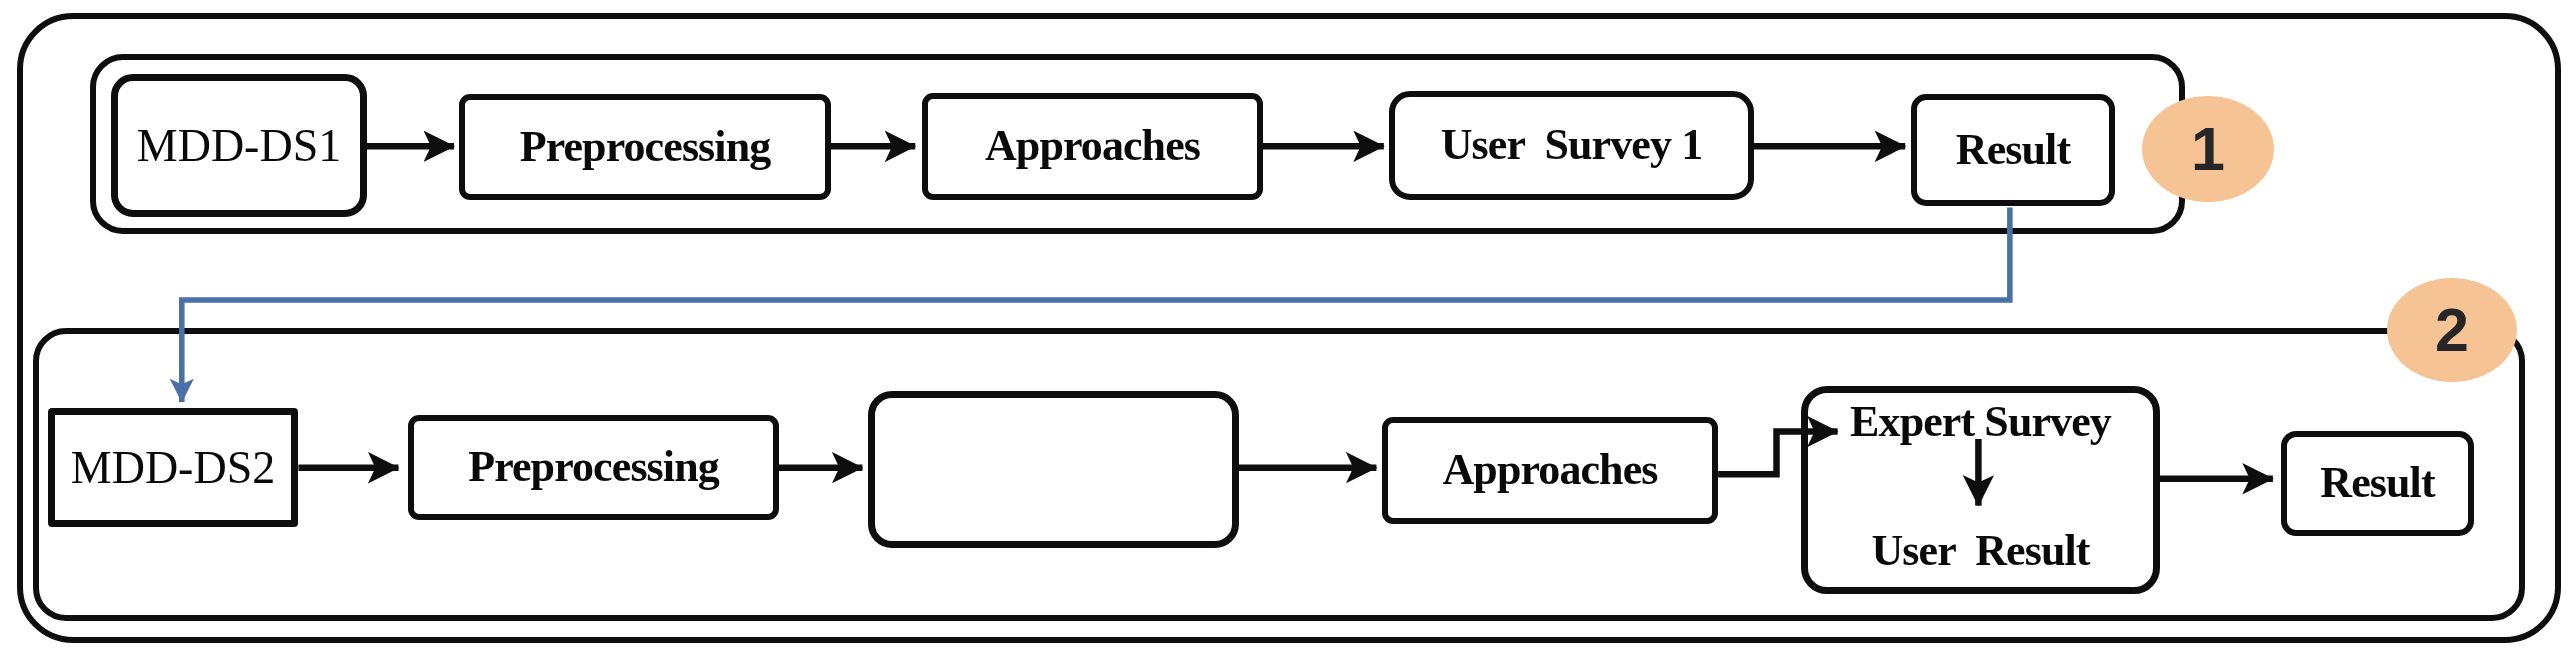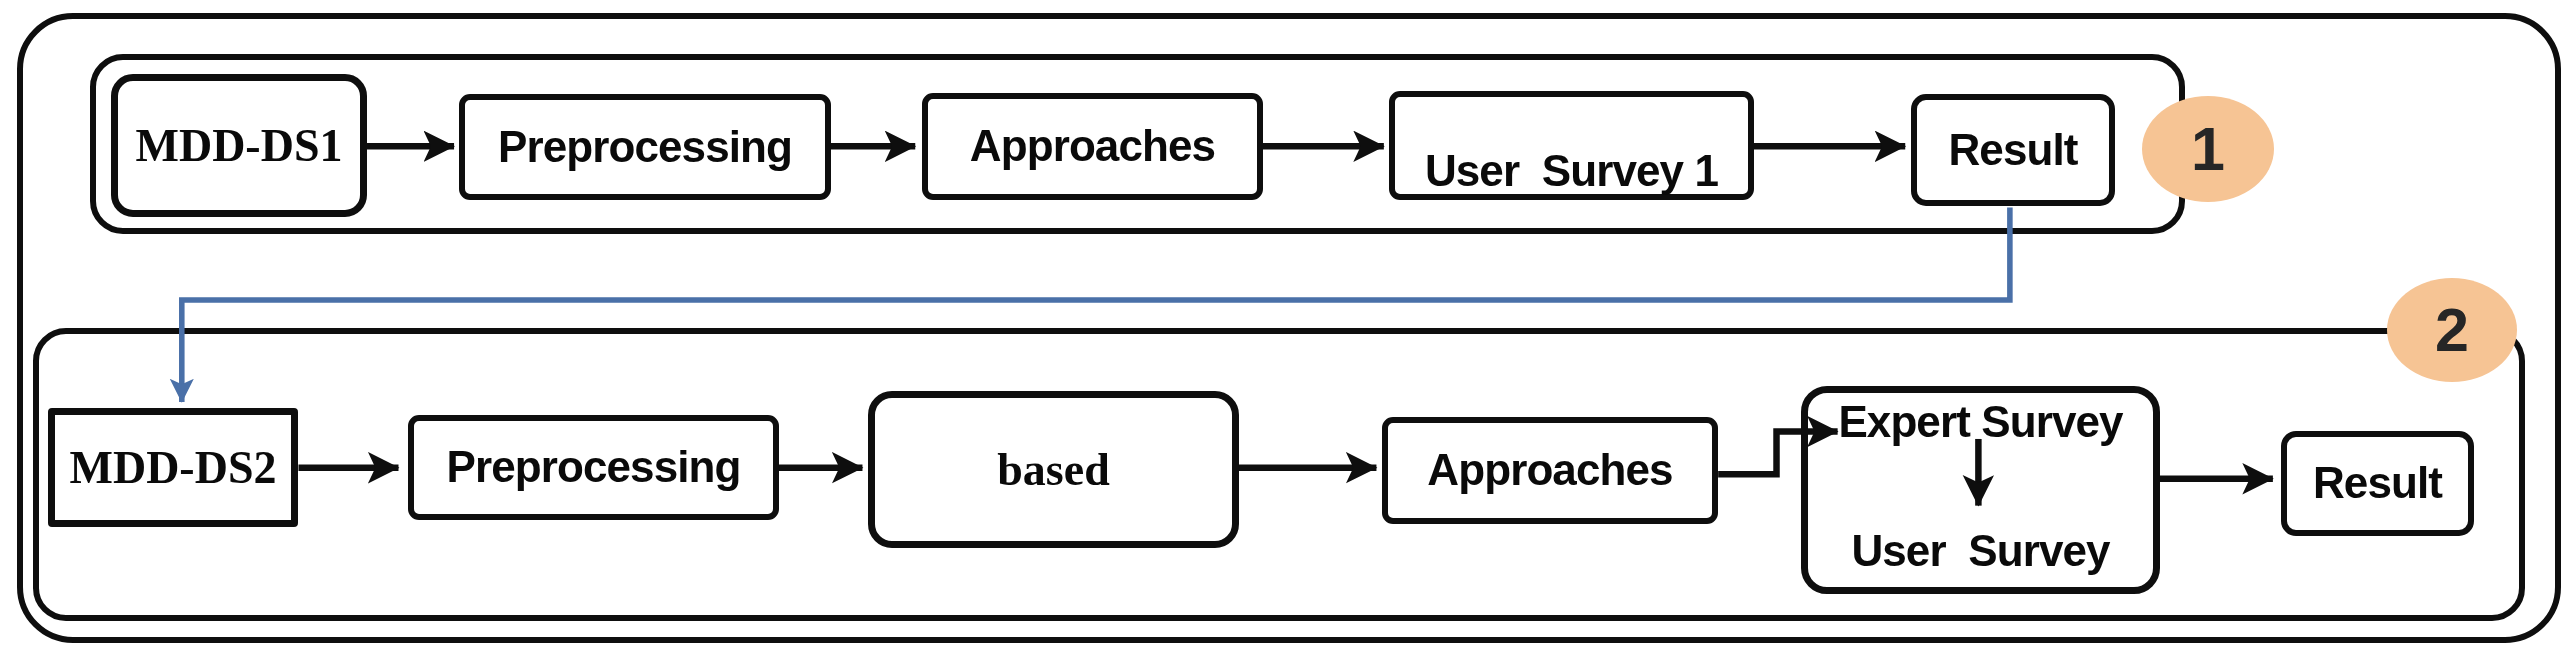--- a/index.html
+++ b/index.html
@@ -28,40 +28,40 @@
     box-sizing: border-box;
     display: flex;
     align-items: center;
     justify-content: center;
     text-align: center;
     z-index: 3;
   }
   .thick { border-width: 7.4px; }
   .serif-label {
     font-family: "Liberation Serif", serif;
-    font-weight: bold;
+    font-weight: normal;
     font-size: 46px;
     color: #0a0a0a;
     white-space: pre;
     line-height: 1.08;
   }
   .sans-label {
-    font-family: Liberation Sans, sans-serif;
+    font-family: Liberation Serif, serif;
     font-weight: bold;
     font-size: 44px;
     color: #0a0a0a;
     letter-spacing: -0.9px;
     white-space: pre;
     line-height: 1.05;
   }
   
   #node-mdd-ds1        { left: 111px;  top: 74px;  width: 256px; height: 143px; border-radius: 22px; }
   #node-preprocessing1 { left: 459px;  top: 94px; width: 372px; height: 106px; border-radius: 11px; }
   #node-approaches1    { left: 922px;  top: 93px; width: 341px; height: 107px; border-radius: 11px; }
-  #node-user-survey-1  { left: 1389px; top: 91px;  width: 365px; height: 109px; border-radius: 11px; align-items: flex-end; }
+  #node-user-survey-1  { left: 1389px; top: 91px;  width: 365px; height: 109px; border-radius: 21px; }
   #node-result1        { left: 1911px; top: 94px; width: 204px; height: 112px; border-radius: 15px; }
   
   #node-mdd-ds2        { left: 48px;   top: 408px; width: 250px; height: 119px; border-radius: 4px; }
   #node-preprocessing2 { left: 408px;  top: 415px; width: 371px; height: 105px; border-radius: 11px; }
   #node-neural         { left: 868px;  top: 391px; width: 371px; height: 157px; border-radius: 24px; }
   #node-approaches2    { left: 1382px; top: 417px; width: 336px; height: 107px; border-radius: 11px; }
   #node-survey-combo   { left: 1801px; top: 386px; width: 359px; height: 208px; border-radius: 26px; }
   #node-result2        { left: 2281px; top: 431px; width: 193px; height: 105px; border-radius: 15px; }
 
   #node-survey-combo .combo-top    { position: absolute; top: 5.6px;    left: 0; right: 0; text-align: center; }
@@ -138,29 +138,28 @@
   </div>
 
   <div class="node thick" id="node-mdd-ds2">
     <span class="serif-label">MDD-DS2</span>
   </div>
   <div class="node" id="node-preprocessing2">
     <span class="sans-label">Preprocessing</span>
   </div>
   <div class="node thick" id="node-neural">
     <div class="serif-label">
-      <div>based</div>
     </div>
   </div>
   <div class="node" id="node-approaches2">
     <span class="sans-label">Approaches</span>
   </div>
   <div class="node thick" id="node-survey-combo">
     <div class="sans-label combo-top">Expert Survey</div>
-    <div class="sans-label combo-bottom">User  Survey</div>
+    <div class="sans-label combo-bottom">User  Result</div>
   </div>
   <div class="node" id="node-result2">
     <span class="sans-label">Result</span>
   </div>
 
   <div class="badge" id="badge-1">1</div>
   <div class="badge" id="badge-2">2</div>
 
 </div>
 

